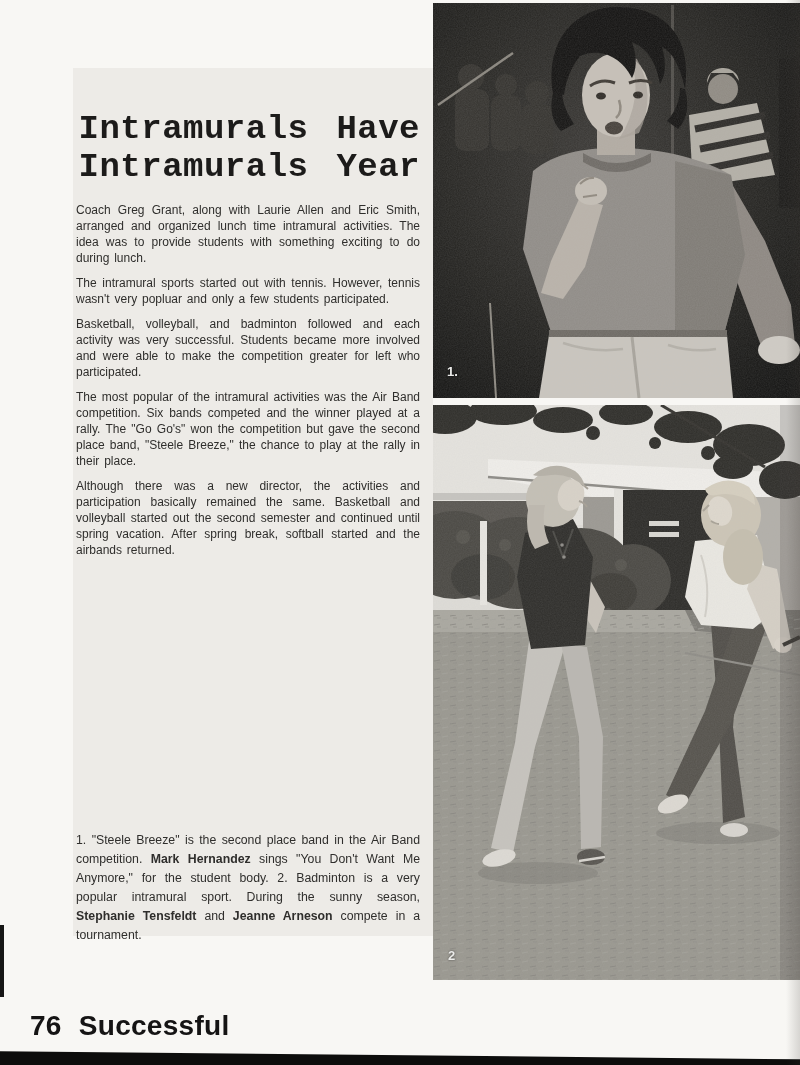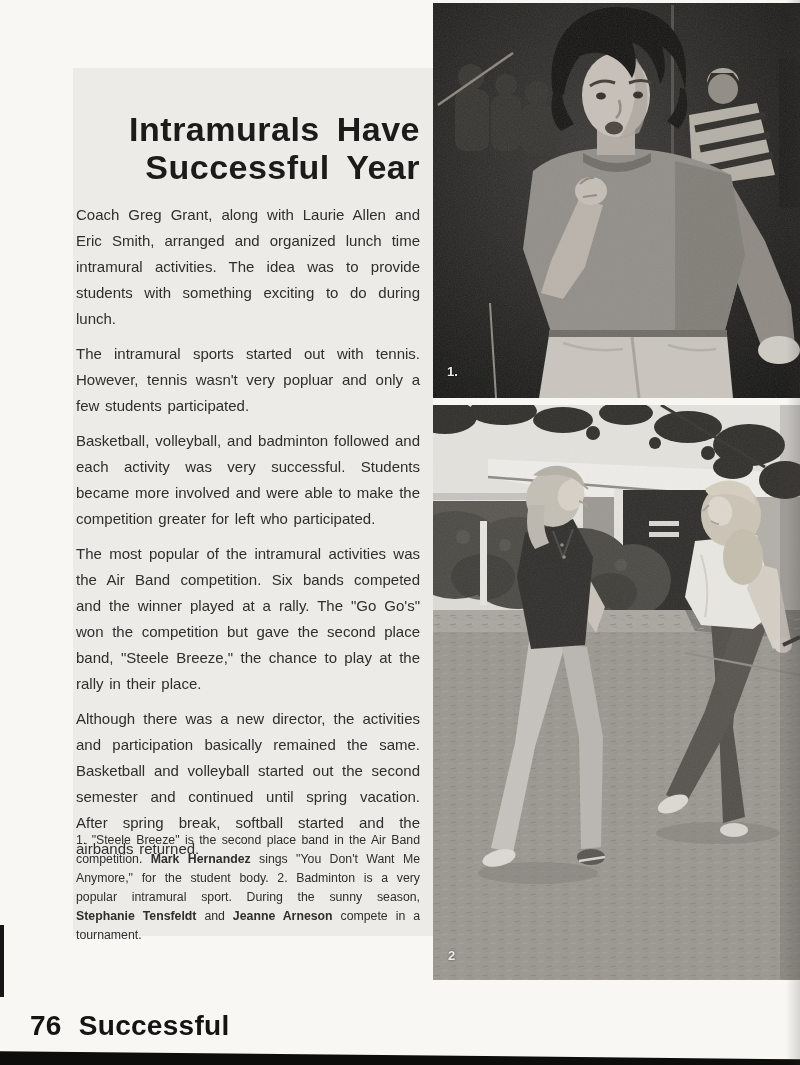--- a/index.html
+++ b/index.html
@@ -1,22 +1,22 @@
 <!DOCTYPE html>
 <html><head>
 <meta charset="utf-8">
 <style>
   html,body{margin:0;padding:0;background:#fff;}
   .page{position:relative;width:800px;height:1065px;background:#f8f7f4;overflow:hidden;
         font-family:"Liberation Sans",sans-serif;}
   .panel{position:absolute;left:73px;top:68px;width:360px;height:868px;background:#edebe7;}
   .text-col{position:absolute;left:76px;top:110px;width:344px;}
   .title{margin:0 0 16px 0;text-align:right;font-weight:bold;color:#1c1b1a;
-         font-size:34px;line-height:38px;letter-spacing:.5px;word-spacing:7px;}
-  .text-col p{margin:0 0 9px 0;font-size:15px;line-height:26px;text-align:justify;
+         font-size:34px;line-height:38px;letter-spacing:.5px;word-spacing:7px;font-family:Liberation Mono, monospace;}
+  .text-col p{margin:0 0 9px 0;font-size:12px;line-height:16px;text-align:justify;
               color:#2f2e2c;word-spacing:1.5px;}
   .caption{position:absolute;left:76px;top:831px;width:344px;font-size:12.3px;line-height:19px;
            text-align:justify;color:#2f2e2c;word-spacing:1px;}
   .caption .bold{font-weight:bold;}
   .photo{position:absolute;overflow:hidden;background:#1a1a1a;}
   #photo1{left:433px;top:3px;width:367px;height:395px;}
   #photo2{left:433px;top:405px;width:367px;height:575px;}
   .photo svg{display:block;}
   .photo-label{position:absolute;color:#ececea;font-size:13px;font-weight:bold;
                text-shadow:0 0 2px rgba(0,0,0,.6);}
@@ -34,21 +34,21 @@
 </head>
 <body>
 
 <div class="page">
 
   <div class="panel"></div>
 
   <div class="text-col">
     <h1 class="title">
       <span>Intramurals Have</span><br>
-      <span>Successful Year</span>
+      <span>Intramurals Year</span>
     </h1>
     <p>Coach Greg Grant, along with Laurie Allen and Eric Smith, arranged and organized lunch time intramural activities. The idea was to provide students with something exciting to do during lunch.</p>
     <p>The intramural sports started out with tennis. However, tennis wasn't very popluar and only a few students participated.</p>
     <p>Basketball, volleyball, and badminton followed and each activity was very successful. Students became more involved and were able to make the competition greater for left who participated.</p>
     <p>The most popular of the intramural activities was the Air Band competition. Six bands competed and the winner played at a rally. The "Go Go's" won the competition but gave the second place band, "Steele Breeze," the chance to play at the rally in their place.</p>
     <p>Although there was a new director, the activities and participation basically remained the same. Basketball and volleyball started out the second semester and continued until spring vacation. After spring break, softball started and the airbands returned.</p>
   </div>
 
   <div class="caption"><span>1. "Steele Breeze" is the second place band in the Air Band competition. </span><span class="bold">Mark Hernandez</span><span> sings "You Don't Want Me Anymore," for the student body. 2. Badminton is a very popular intramural sport. During the sunny season, </span><span class="bold">Stephanie Tensfeldt</span><span> and </span><span class="bold">Jeanne Arneson</span><span> compete in a tournament.</span></div>
 

